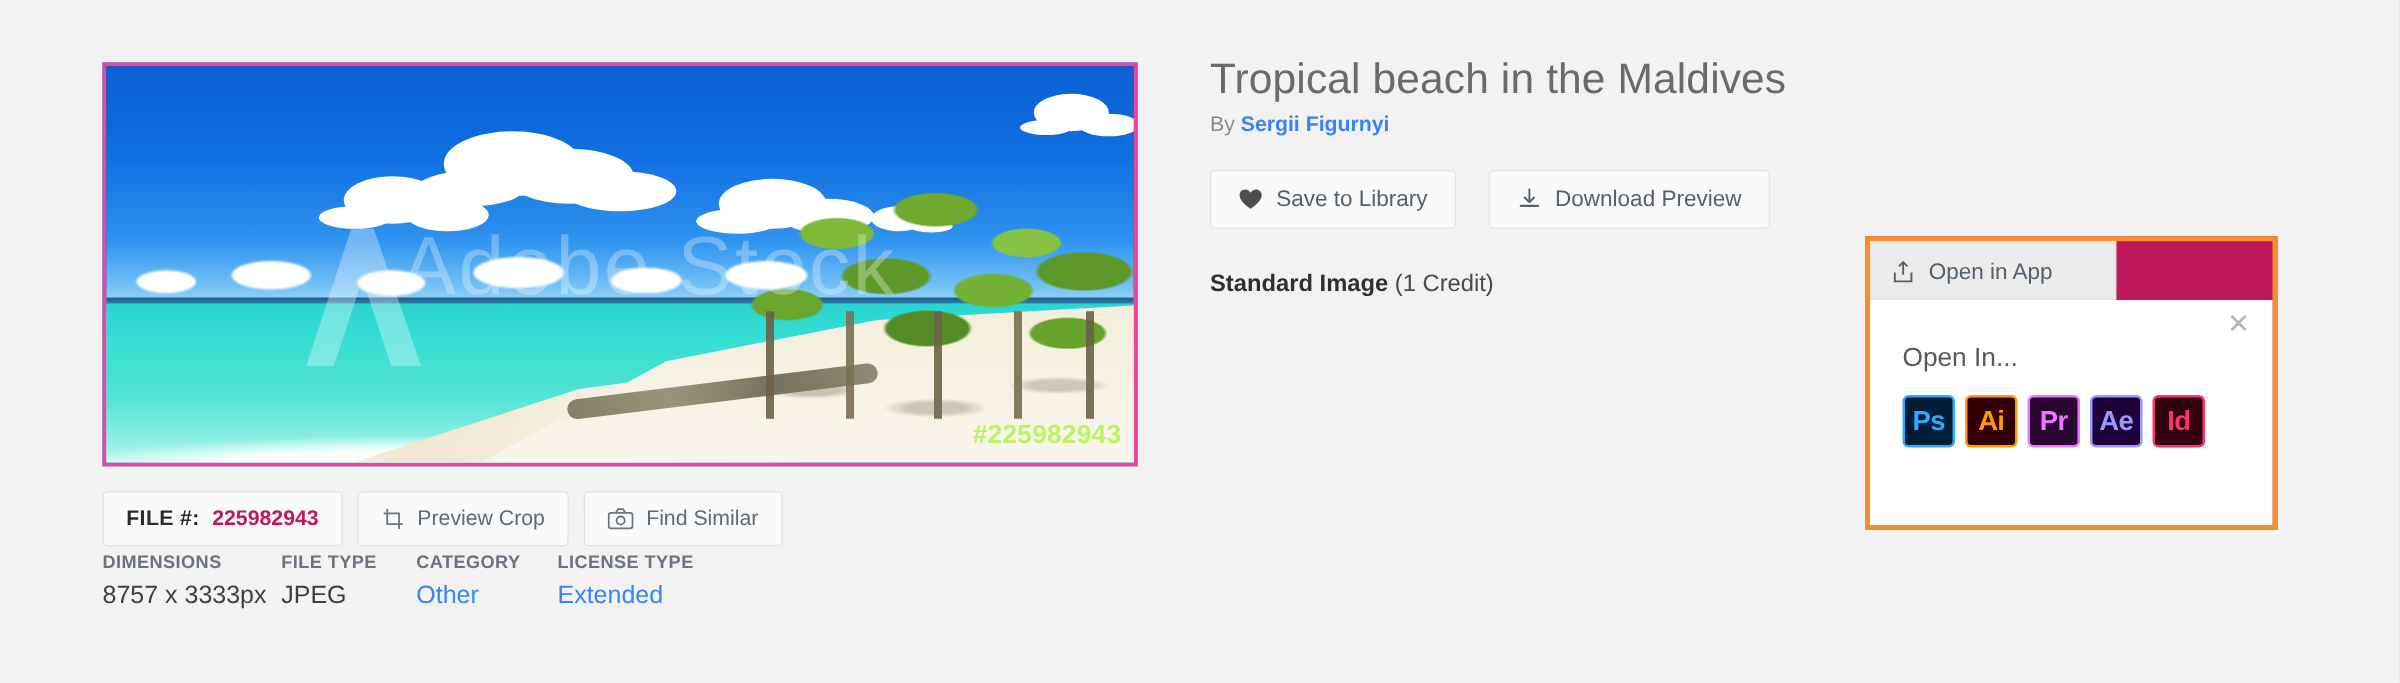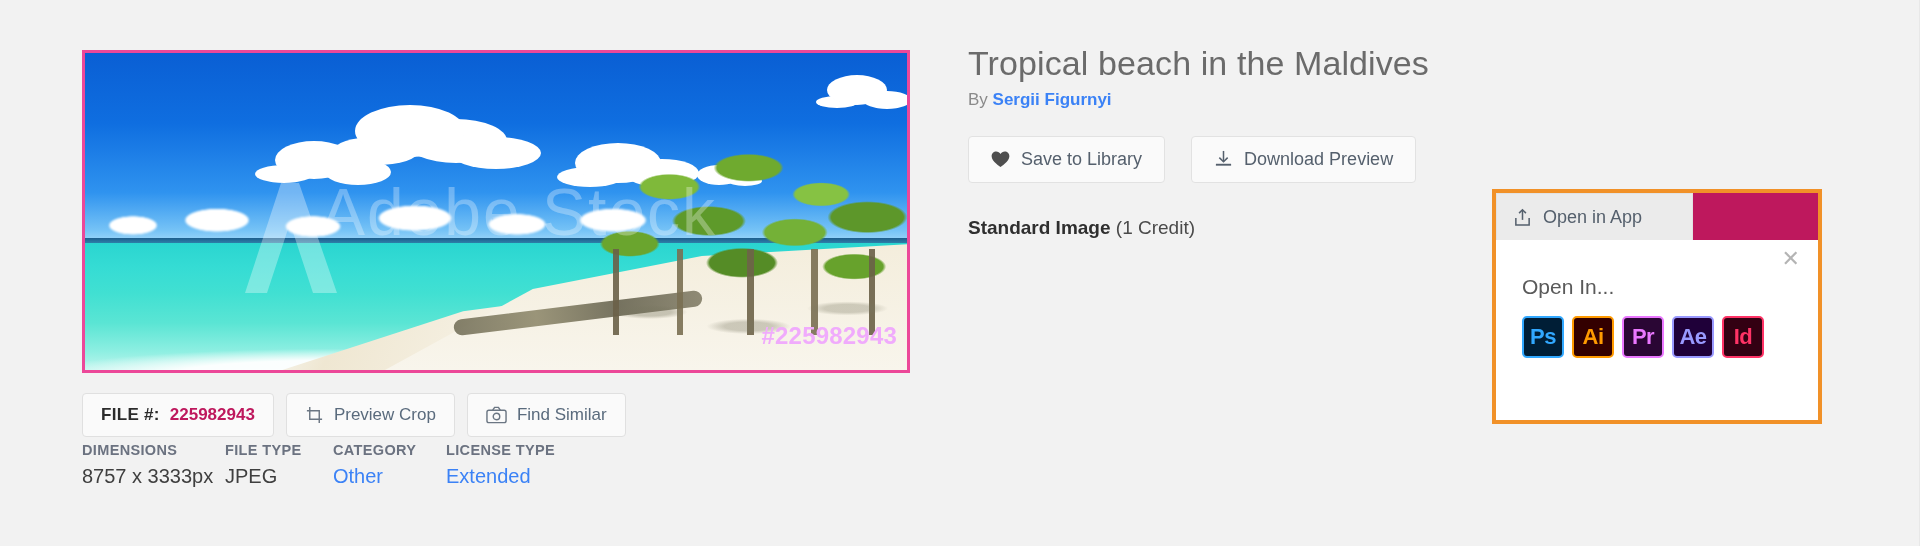--- a/index.html
+++ b/index.html
@@ -110,22 +110,22 @@
   }
   .wm-text {
     font-family: "Liberation Sans", sans-serif; font-size: 66px; font-weight: 400;
     letter-spacing: 2px; color: rgba(255,255,255,.30); white-space: nowrap;
     margin-left: 46px;
   }
   .wm-logo {
     position: absolute; left: 152px; top: 126px; width: 108px; height: 118px;
   }
   .file-badge {
-    position: absolute; right: 10px; bottom: 20px;
-    font-size: 24px; font-weight: 700; color: #f0abfc;
+    position: absolute; right: 10px; bottom: 10px;
+    font-size: 21px; font-weight: 700; color: #bef264;
     letter-spacing: .2px;
   }
 
   
   .row-actions { display: flex; gap: 12px; margin-top: 20px; }
   .pill {
     display: flex; align-items: center; gap: 10px;
     height: 44px; padding: 0 18px;
     background: #fafafa; border: 1px solid #e0e0e0; border-radius: 4px;
     font-size: 17px; color: #4b5563; white-space: nowrap;

